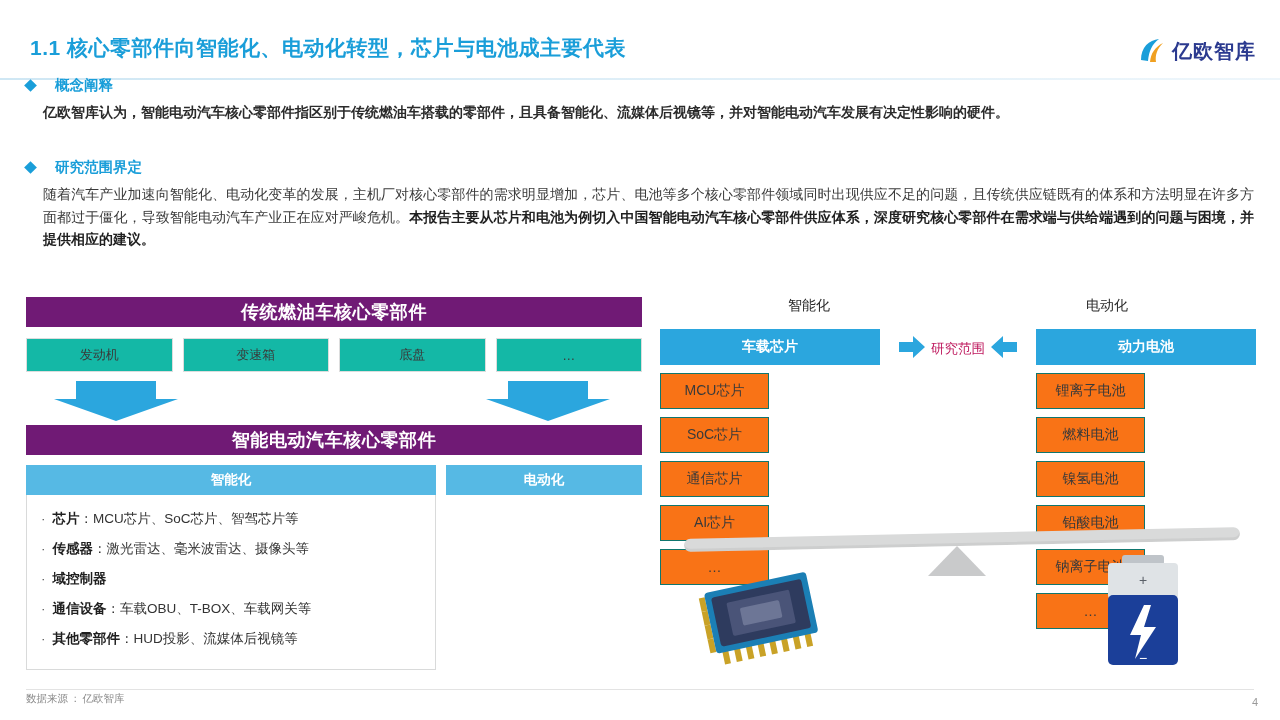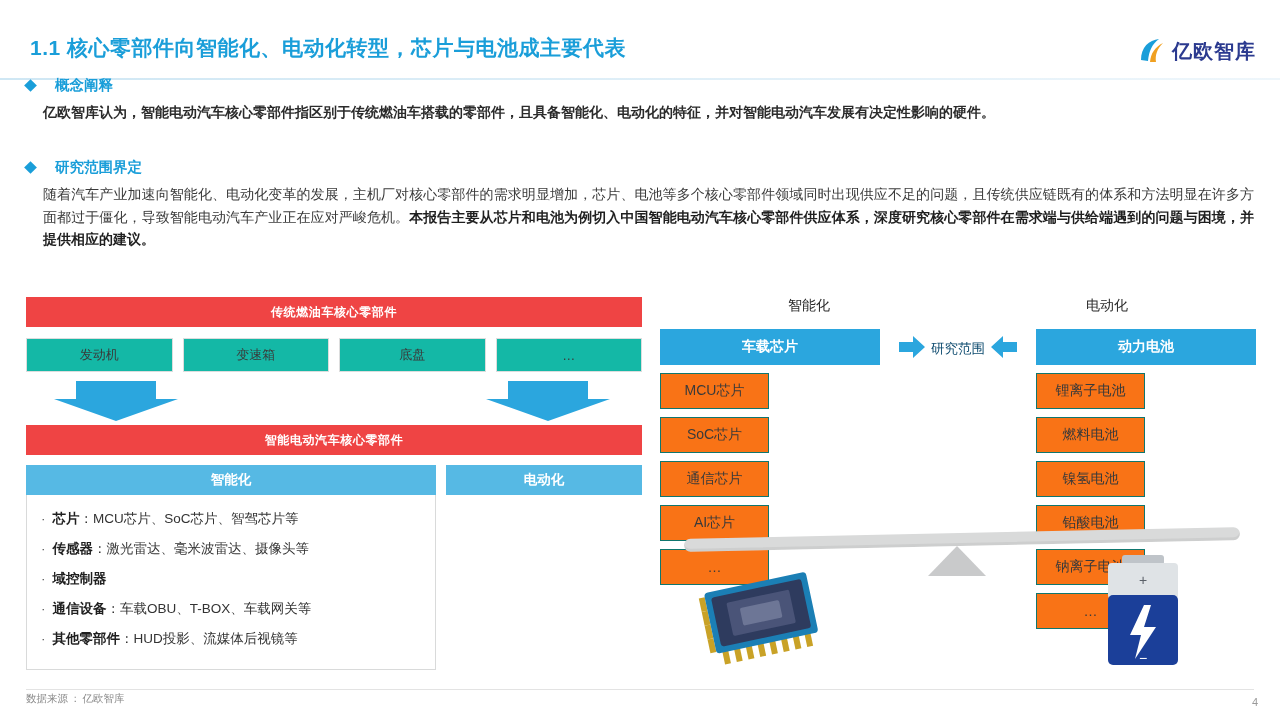--- a/index.html
+++ b/index.html
@@ -35,21 +35,21 @@
   .sec-body {
     margin-left:17px; margin-top:6px; font-size:14px; line-height:1.62;
     color:#3a3a3a; text-align:justify;
   }
   .sec-body.bold { font-weight:bold; color:#2b2b2b; }
   .sec-body .b { font-weight:bold; color:#1f1f1f; }
 
   
   .left-panel { position:absolute; left:26px; top:297px; width:616px; }
   .bar-blue {
-    background:#ef4444; color:#fff; font-weight:bold; font-size:12px;
+    background:#701a75; color:#fff; font-weight:bold; font-size:18px;
     height:30px; display:flex; align-items:center; justify-content:center;
     letter-spacing:0.6px;
   }
   .grey-row { display:flex; gap:10px; margin-top:11px; }
   .grey-cell {
     flex:1; background:#14b8a6; border:1px solid #dcdddd; height:34px;
     display:flex; align-items:center; justify-content:center;
     font-size:13px; color:#3a3a3a;
   }
   .arrow-row { height:44px; position:relative; margin-top:9px; }
@@ -85,21 +85,21 @@
   .rp-blue {
     background:#2ba6de; color:#fff; font-weight:bold; font-size:14px;
     height:36px; display:flex; align-items:center; justify-content:center;
   }
   .rp-grid { display:flex; flex-wrap:wrap; gap:8px; margin-top:8px; }
   .rp-cell {
     width:109px; height:36px; background:#f97316; border:1px solid #0f766e;
     display:flex; align-items:center; justify-content:center;
     font-size:14px; color:#3a3a3a;
   }
-  .mid-label { font-size:13.5px; color:#0c4a6e; white-space:nowrap; }
+  .mid-label { font-size:13.5px; color:#be185d; white-space:nowrap; }
   .mid-arrows { display:flex; align-items:center; gap:6px; }
 
   
   .seesaw { position:absolute; left:660px; top:528px; width:596px; height:40px; }
   .beam {
     position:absolute; left:24px; top:5px; width:556px; height:13px;
     background:#d9dada; border-radius:7px; transform:rotate(-1.2deg);
     box-shadow:inset 0 -3px 0 rgba(0,0,0,0.05);
   }
   .fulcrum { position:absolute; left:268px; top:18px; }
@@ -131,21 +131,21 @@
     <span class="logo-text">亿欧智库</span>
   </div>
   <div class="header-rule"></div>
 </div>
 
 <div class="sec" style="top:76px;">
   <div class="sec-head">
     <span class="diamond"></span>
     <span class="sec-title">概念阐释</span>
   </div>
-  <div class="sec-body bold">亿欧智库认为，智能电动汽车核心零部件指区别于传统燃油车搭载的零部件，且具备智能化、电动化的特征，并对智能电动汽车发展有决定性影响的硬件。</div>
+  <div class="sec-body bold">亿欧智库认为，智能电动汽车核心零部件指区别于传统燃油车搭载的零部件，且具备智能化、流媒体后视镜等，并对智能电动汽车发展有决定性影响的硬件。</div>
 </div>
 
 <div class="sec" style="top:158px;">
   <div class="sec-head">
     <span class="diamond"></span>
     <span class="sec-title">研究范围界定</span>
   </div>
   <div class="sec-body"><span>随着汽车产业加速向智能化、电动化变革的发展，主机厂对核心零部件的需求明显增加，芯片、电池等多个核心零部件领域同时出现供应不足的问题，且传统供应链既有的体系和方法明显在许多方面都过于僵化，导致智能电动汽车产业正在应对严峻危机。</span><span class="b">本报告主要从芯片和电池为例切入中国智能电动汽车核心零部件供应体系，深度研究核心零部件在需求端与供给端遇到的问题与困境，并提供相应的建议。</span></div>
 </div>
 

